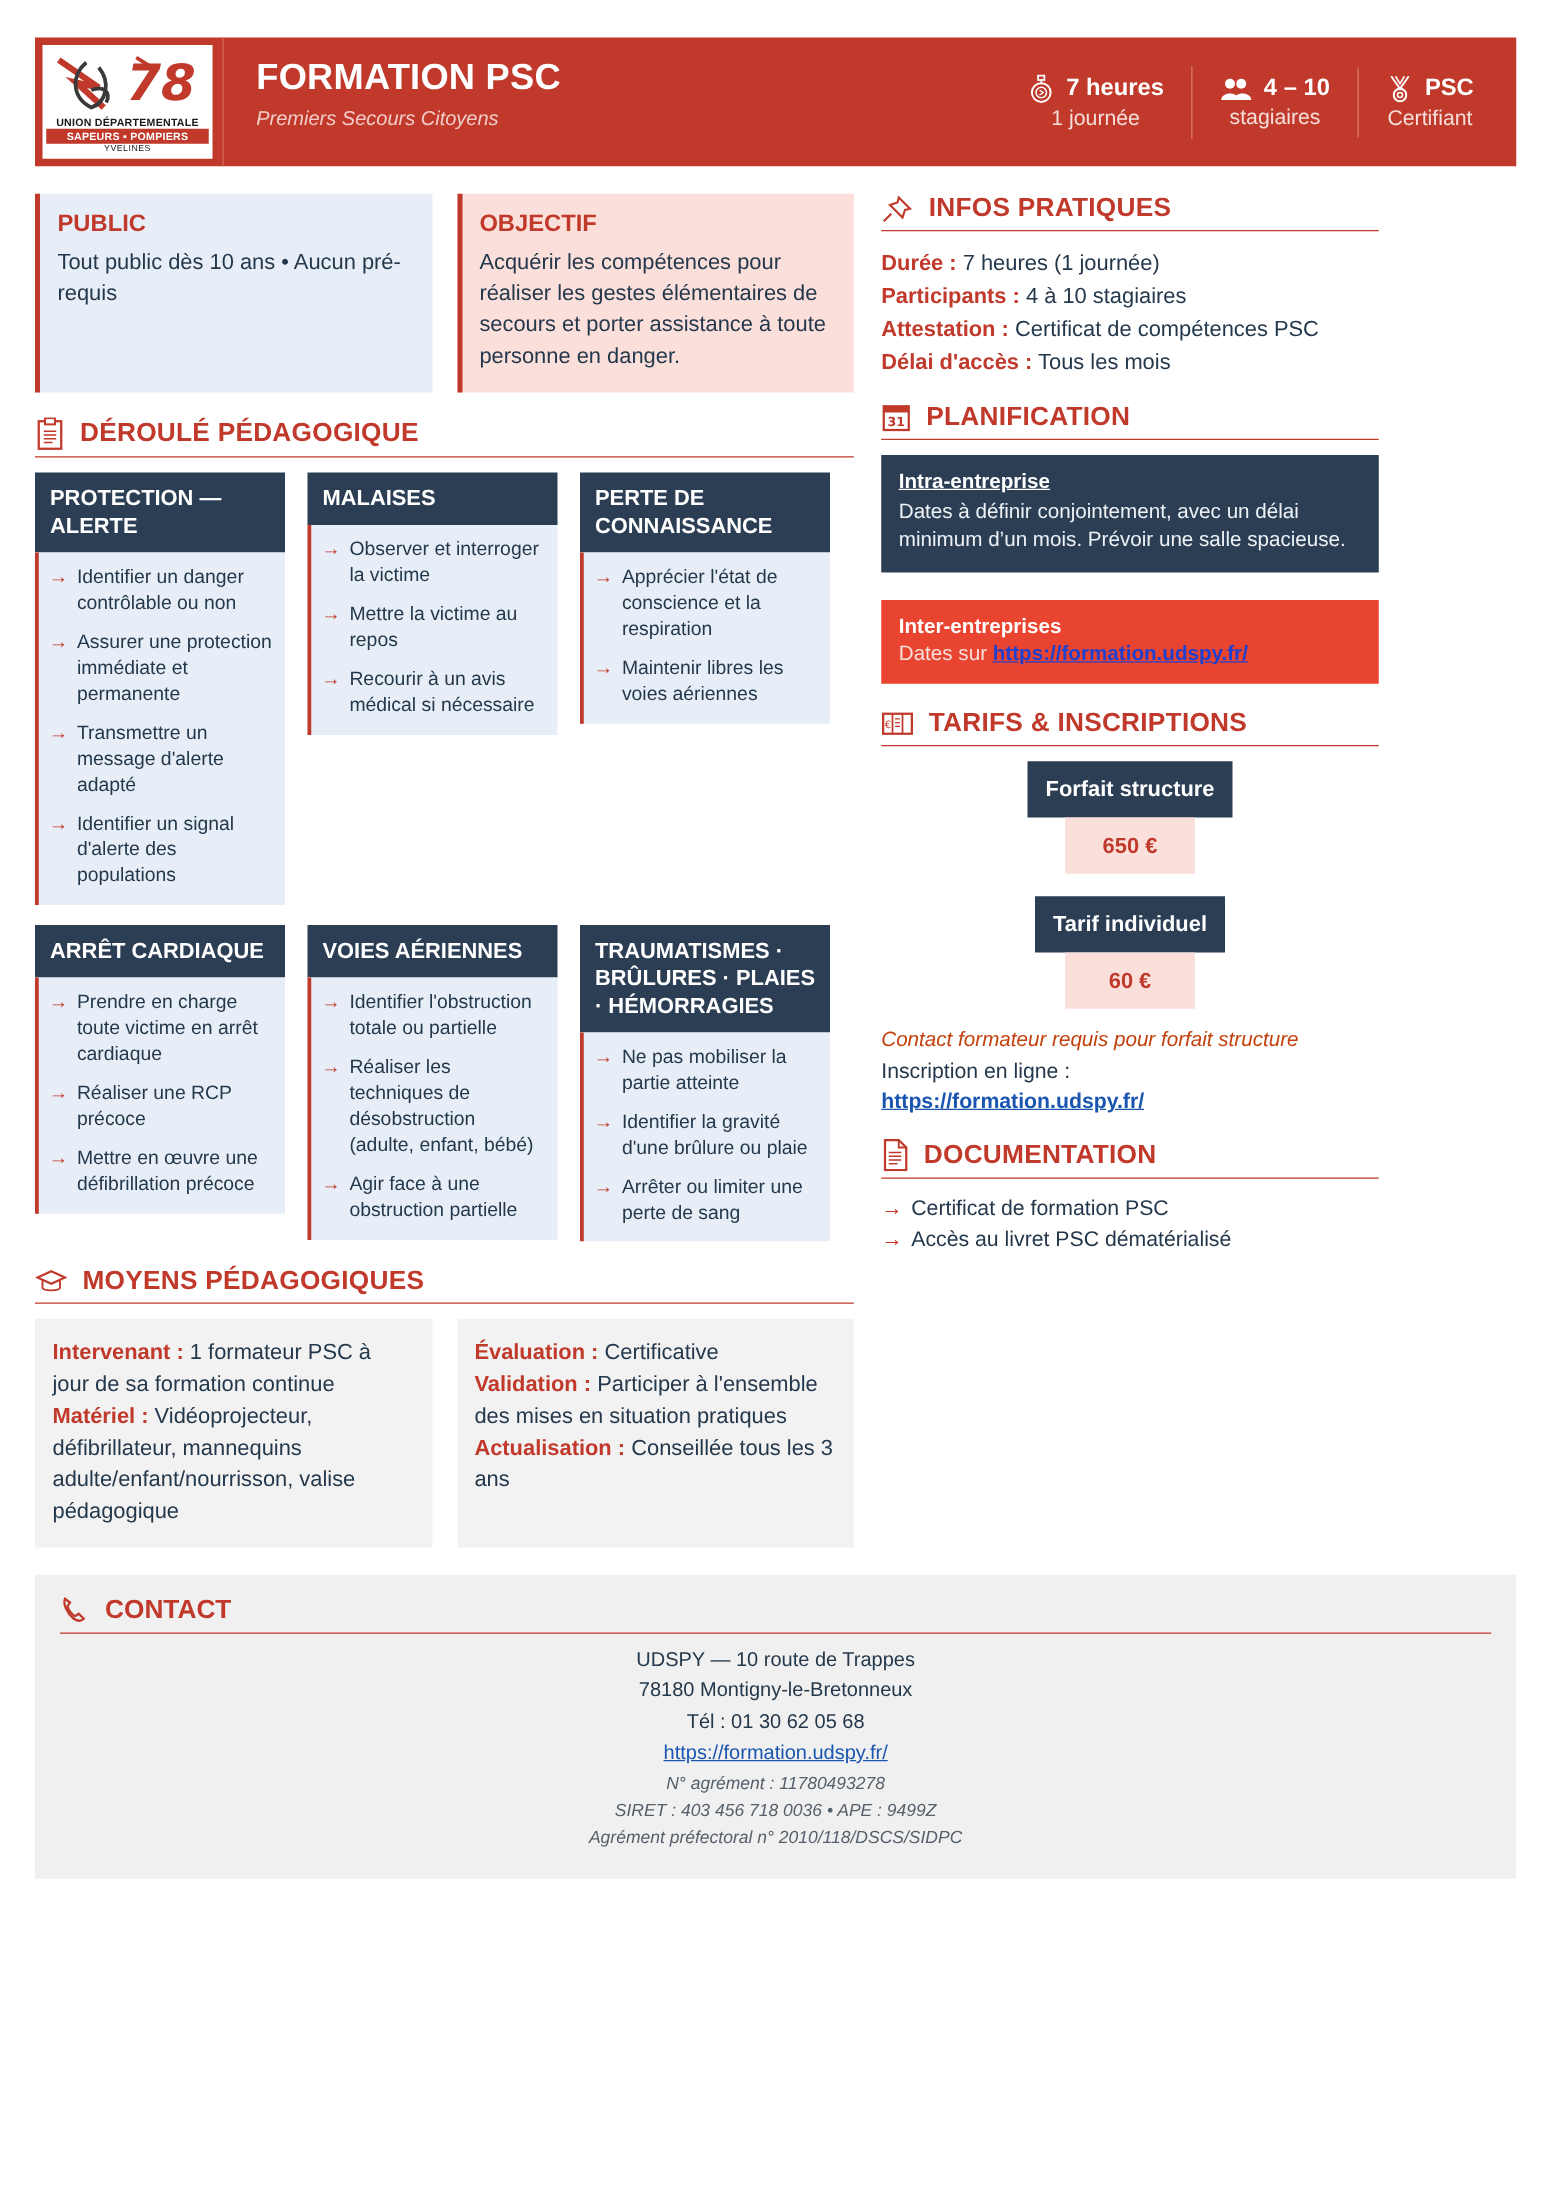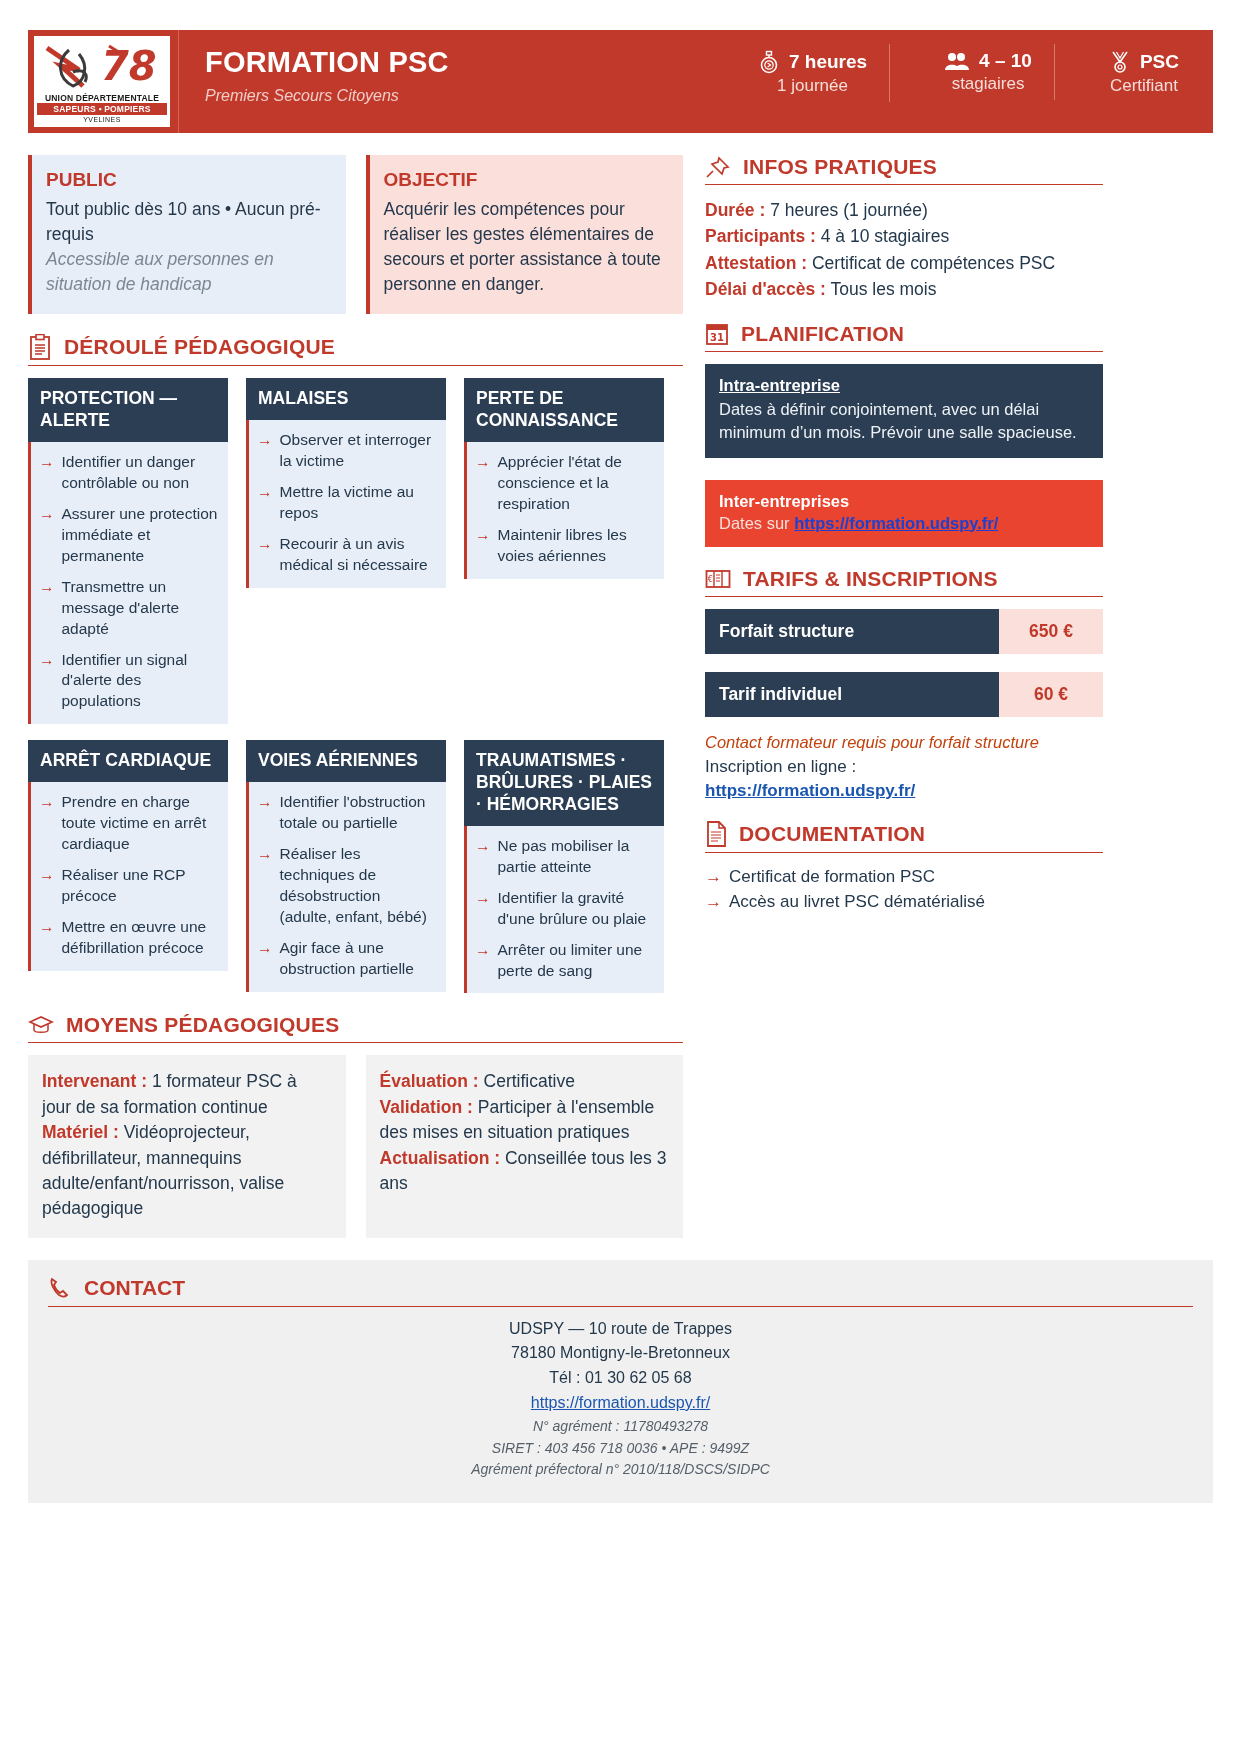--- a/index.html
+++ b/index.html
@@ -38,21 +38,21 @@
   .logo-line2 {
     background: #c0392b; color: #fff; font-size: 8.5px; font-weight: bold;
     width: 100%; text-align: center; padding: 1px 0; letter-spacing: .2px;
   }
   .logo-line3 { font-size: 7px; color: #1a1a1a; letter-spacing: .4px; margin-top: 1px;}
 
   .header-titles { flex: 1; padding: 16px 0 12px 26px; border-left: 1px solid #d4655a; margin-left: 8px; }
   .header-title { color: #fff; font-size: 29px; font-weight: bold; letter-spacing: .2px; }
   .header-sub { color: #f2cdc8; font-size: 16px; font-style: italic; margin-top: 8px; }
 
-  .badges { display: flex; align-items: flex-start; margin: 14px 12px 14px 0; gap: 32px; }
+  .badges { display: flex; align-items: center; margin: 14px 12px 14px 0; }
   .badge {
     padding: 6px 22px; text-align: center; color: #fff;
     border-right: 1px solid #d87b6e;
   }
   .badge:last-child { border-right: none; }
   .badge-top { display: flex; align-items: center; justify-content: center; gap: 9px; font-size: 19px; font-weight: bold; }
   .badge-bottom { font-size: 17px; color: #f5ded9; margin-top: 2px; }
   .badge-icon svg { display: block; }
 
   
@@ -95,21 +95,21 @@
   .kv { font-size: 17.5px; line-height: 1.5; }
   .kv b { color: #c0392b; }
   .panel-dark { background: #2b3e54; color: #fff; padding: 12px 14px 14px 14px; }
   .panel-dark .p-title { font-weight: bold; font-size: 16.5px; margin-bottom: 3px; text-decoration: underline; }
   .panel-dark .p-text { font-size: 16.5px; line-height: 1.38; color: #eef2f6; }
   .panel-red { background: #e8442f; color: #fff; padding: 12px 14px 14px 14px; margin-top: 22px; }
   .panel-red .p-title { font-weight: bold; font-size: 16.5px; margin-bottom: 3px; }
   .panel-red .p-text { font-size: 16.5px; color: #f7dedb; }
   .panel-red a { color: #1f3fcf; font-weight: bold; text-decoration: underline; }
 
-  .tarif-row { display: flex; align-items: center; margin-top: 6px; }
+  .tarif-row { display: flex; align-items: center; margin-top: 6px; flex-direction: column; }
   .tarif-row + .tarif-row { margin-top: 18px; }
   .tarif-name { background: #2b3e54; color: #fff; font-weight: bold; font-size: 17.5px;
                 padding: 12px 14px; flex: 1; }
   .tarif-price { background: #fbdfdb; color: #c0392b; font-weight: bold; font-size: 17.5px;
                  padding: 12px 4px; min-width: 104px; text-align: center;
                  display: flex; align-items: center; justify-content: center; }
 
   .note-italic { font-size: 16.5px; font-style: italic; color: #c2410c; line-height: 1.38; margin-top: 14px; }
   .inline-line { font-size: 17px; margin-top: 4px; }
   .link-blue { color: #1a56b0; font-weight: bold; text-decoration: underline; }
@@ -205,21 +205,20 @@
   </div>
 
   <div class="main">
 
     <div class="col-left">
 
       <div class="two-up">
         <div class="info-card blue">
           <h3>PUBLIC</h3>
           <p>Tout public dès 10 ans • Aucun pré-requis</p>
-          <p class="muted">Accessible aux personnes en situation de handicap</p>
         </div>
         <div class="info-card pink">
           <h3>OBJECTIF</h3>
           <p>Acquérir les compétences pour réaliser les gestes élémentaires de secours et porter assistance à toute personne en danger.</p>
         </div>
       </div>
 
       <div class="sec-head">
         <span class="sec-icon">
           <svg width="24" height="26" viewBox="0 0 24 26">

